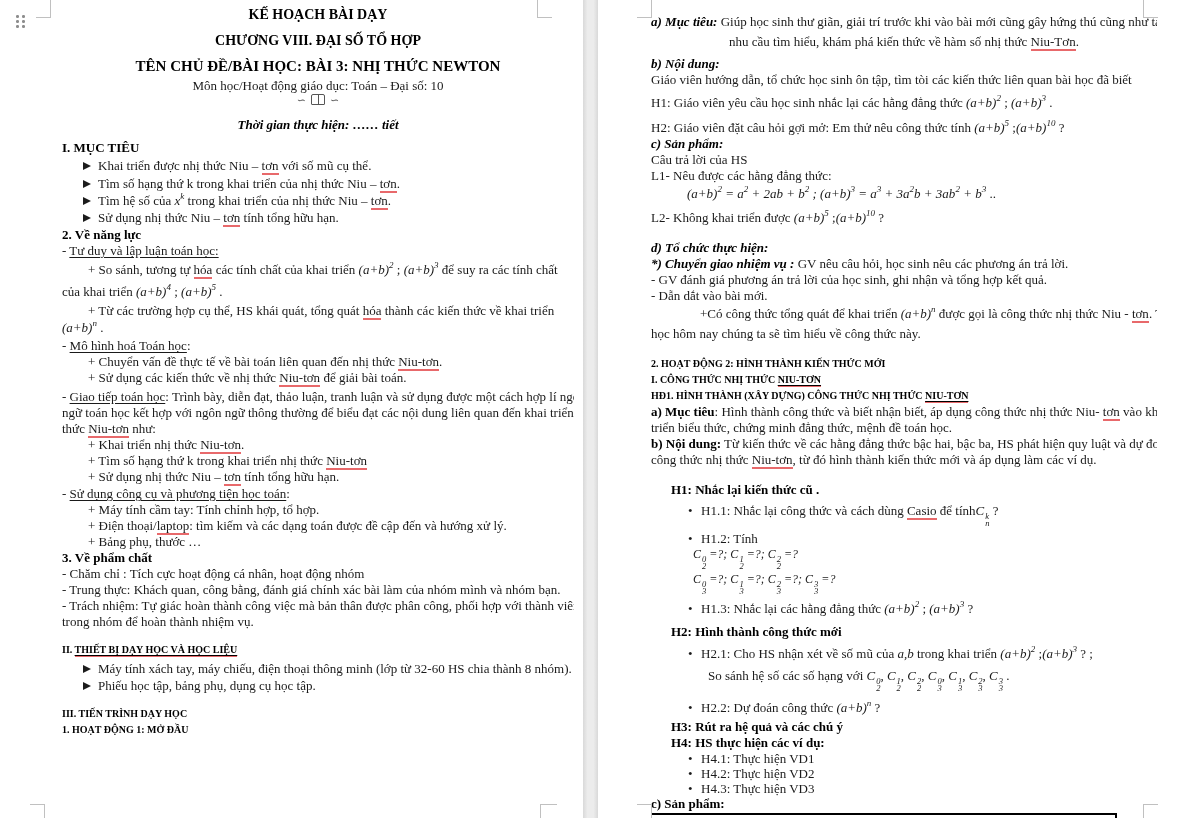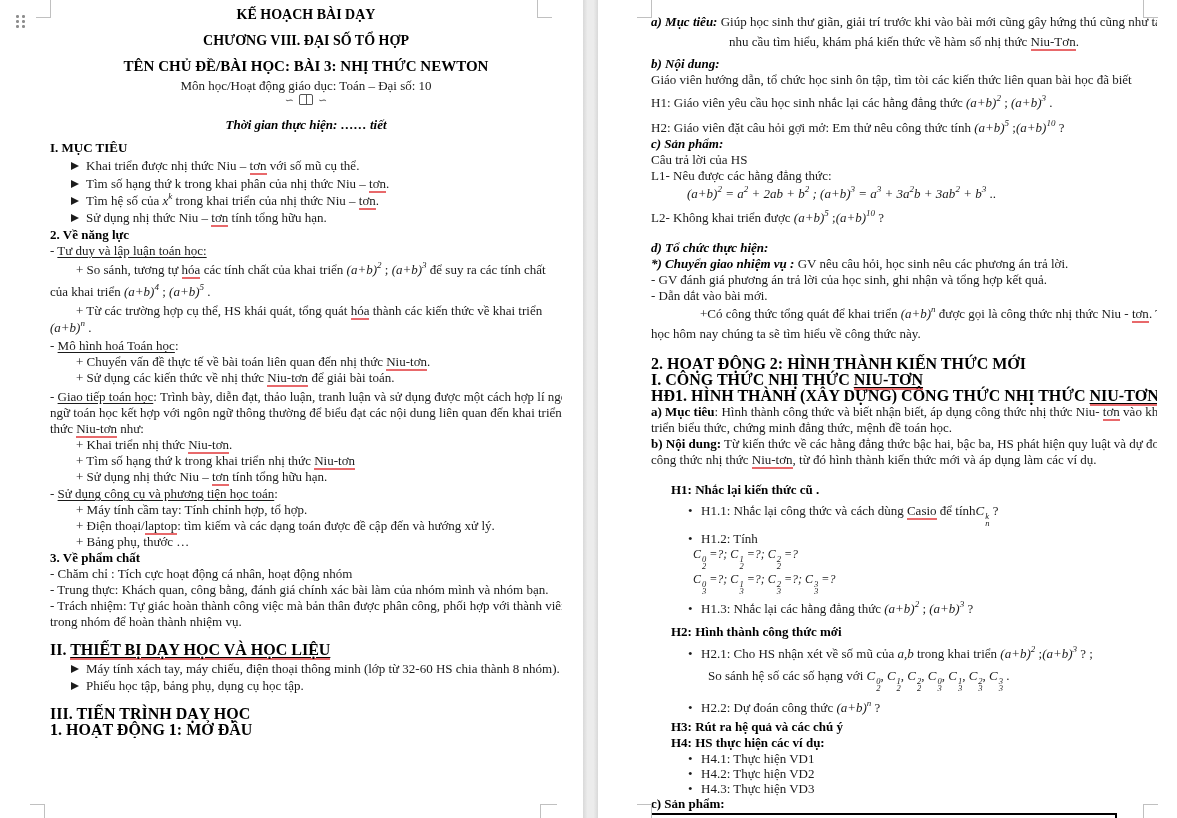--- a/index.html
+++ b/index.html
@@ -1,37 +1,37 @@
 <!DOCTYPE html>
 <html style="--sq: #e8696b; --cm: #c0c0c0;"><head>
 <meta charset="utf-8">
 <style>
   html,body{margin:0;padding:0;width:1177px;height:818px;overflow:hidden;
     font-family:"Liberation Serif","DejaVu Serif",serif;color:#1a1a1a;background:#fff;}
   .page{position:absolute;top:0;bottom:0;background:#fff;}
-  #p1{left:4px;width:516px;}
+  #p1{left:16px;width:516px;}
   #p2{left:598px;right:0;}
   #gutter{position:absolute;left:583px;width:15px;top:0;bottom:0;
     background:linear-gradient(90deg,#d9d9d9,#ececec 30%,#ececec 70%,#d9d9d9);}
   #p1c{position:absolute;left:46px;top:0;width:512px;overflow:hidden;}
   #p2c{position:absolute;left:53px;top:0;width:506px;overflow:hidden;}
   .bl{position:relative;line-height:16px;font-size:13px;white-space:nowrap;}
   .b,.bl .b{font-weight:bold;color:#000;}
   .i{font-style:italic;}
   .u{text-decoration:underline;text-underline-offset:2px;}
   .r{border-bottom:2px solid var(--sq,#e8696b);}
   .m{font-style:italic;}
   .sup{font-size:9px;vertical-align:6px;line-height:0;font-style:italic;}
   .ct{text-align:center;font-weight:bold;font-size:14px;line-height:18px;}
   .ct2{text-align:center;font-weight:bold;font-size:15px;line-height:19px;}
   .cs{text-align:center;}
   .orn{text-align:center;line-height:12px;color:#555;font-size:10px;}
   .ti{text-align:center;line-height:16px;}
   .h{font-weight:bold;}
-  .h14{font-size:16px;}
+  .h14{font-size:10px;}
   .arrow{padding-left:36px;}
   .arrow::before{content:"";position:absolute;left:21px;top:4px;
     border-left:8px solid #1c1c1c;border-top:4px solid transparent;border-bottom:4px solid transparent;}
   .plus{padding-left:26px;}
   .plus2{padding-left:49px;}
   .eqc{padding-left:36px;}
   .eqs{padding-left:42px;font-size:12px;line-height:13px;}
   .hh{padding-left:20px;font-weight:bold;}
   .dot{padding-left:50px;}
   .dot::before{content:"\2022";position:absolute;left:37px;}
@@ -56,21 +56,21 @@
 <div class="page" id="p1">
   <div id="p1c">
       <div class="bl ct" style="margin-top: 6px;"><span class="b">KẾ HOẠCH BÀI DẠY</span></div>
       <div class="bl ct" style="margin-top: 8px;"><span class="b">CHƯƠNG VIII. ĐẠI SỐ TỔ HỢP</span></div>
       <div class="bl ct2" style="margin-top: 7px;"><span class="b">TÊN CHỦ ĐỀ/BÀI HỌC: BÀI 3: NHỊ THỨC NEWTON</span></div>
       <div class="bl cs" style="margin-top: 2px;"><span>Môn học/Hoạt động giáo dục: Toán – Đại số: 10</span></div>
       <div class="bl orn"><span class="sw">∽</span><span class="book"></span><span class="sw">∽</span></div>
       <div class="bl ti" style="margin-top: 10px;"><span class="b i">Thời gian thực hiện: …… tiết</span></div>
       <div class="bl h" style="margin-top: 7px;"><span class="b">I. MỤC TIÊU</span></div>
       <div class="bl arrow" style="margin-top: 2px;"><span>Khai triển được nhị thức Niu – </span><span class="r">tơn</span><span> với số mũ cụ thể.</span></div>
-      <div class="bl arrow" style="margin-top: 2px;"><span>Tìm số hạng thứ k trong khai phân của nhị thức Niu – </span><span class="r">tơn</span><span>.</span></div>
+      <div class="bl arrow" style="margin-top: 2px;"><span>Tìm số hạng thứ k trong khai triển của nhị thức Niu – </span><span class="r">tơn</span><span>.</span></div>
       <div class="bl arrow" style="margin-top: 1px;"><span>Tìm hệ số của </span><span class="m">x</span><span class="sup">k</span><span> trong khai triển của nhị thức Niu – </span><span class="r">tơn</span><span>.</span></div>
       <div class="bl arrow" style="margin-top: 1px;"><span>Sử dụng nhị thức Niu – </span><span class="r">tơn</span><span> tính tổng hữu hạn.</span></div>
       <div class="bl h" style="margin-top: 1px;"><span class="b">2. Về năng lực</span></div>
       <div class="bl"><span>- </span><span class="u">Tư duy và lập luận toán học:</span></div>
       <div class="bl plus" style="margin-top: 3px;"><span>+ So sánh, tương tự </span><span class="r">hóa</span><span> các tính chất của khai triển </span><span class="m">(a+b)</span><span class="sup">2</span><span> ; </span><span class="m">(a+b)</span><span class="sup">3</span><span> để suy ra các tính chất</span></div>
       <div class="bl" style="margin-top: 6px;"><span>của khai triển </span><span class="m">(a+b)</span><span class="sup">4</span><span> ; </span><span class="m">(a+b)</span><span class="sup">5</span><span> .</span></div>
       <div class="bl plus" style="margin-top: 3px;"><span>+ Từ các trường hợp cụ thể, HS khái quát, tổng quát </span><span class="r">hóa</span><span> thành các kiến thức về khai triển</span></div>
       <div class="bl" style="margin-top: 1px;"><span class="m">(a+b)</span><span class="sup">n</span><span> .</span></div>
       <div class="bl" style="margin-top: 2px;"><span>- </span><span class="u">Mô hình hoá Toán học</span><span>:</span></div>
       <div class="bl plus"><span>+ Chuyển vấn đề thực tế về bài toán liên quan đến nhị thức </span><span class="r">Niu-tơn</span><span>.</span></div>

